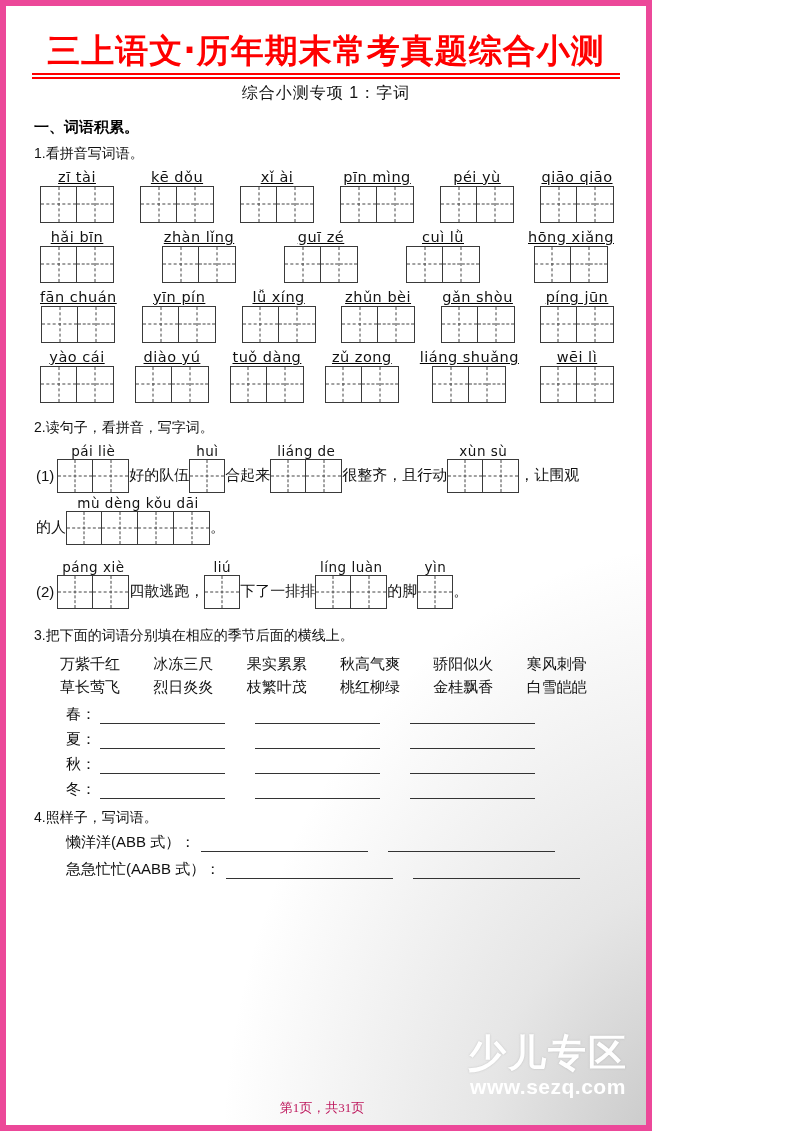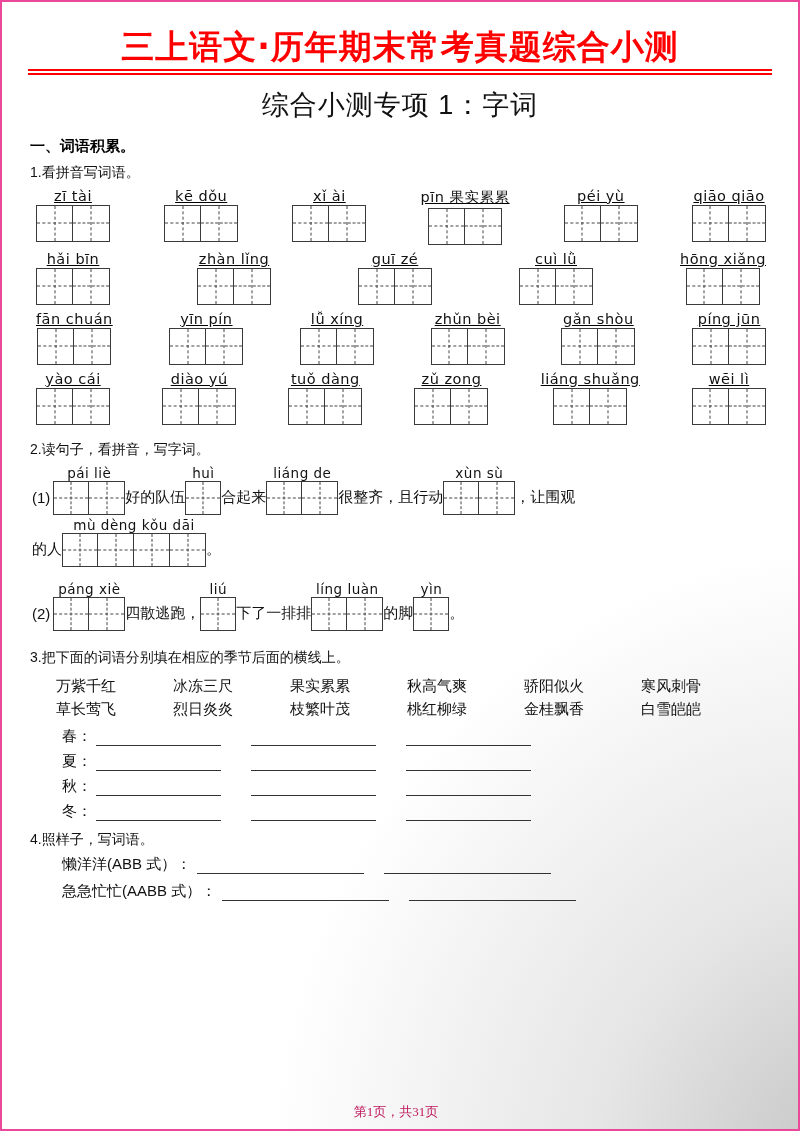--- a/index.html
+++ b/index.html
@@ -3,23 +3,23 @@
 <meta charset="utf-8">
 <style>
   html,body{margin:0;padding:0;background:#fff;}
   body{
     width:800px;height:1131px;
     font-family:"Liberation Sans","DejaVu Sans",sans-serif;
     -webkit-font-smoothing:antialiased;
   }
   #page{
     position:relative;
-    width:800px;height:1131px;
+    width:652px;height:1131px;
     box-sizing:border-box;
-    border:2px solid #ec4899;
+    border:6px solid #ec4899;
     background:#ffffff;
     overflow:hidden;
   }
   
   #shade{
     position:absolute;inset:0;pointer-events:none;
     background:
       radial-gradient(120% 90% at 108% 104%, rgba(110,110,110,.42) 0%, rgba(140,140,140,.22) 28%, rgba(255,255,255,0) 62%);
   }
   #content{position:relative;z-index:2;padding:14px 26px 0 26px;box-sizing:border-box;}
@@ -28,21 +28,21 @@
   .title-wrap{text-align:center;margin:12px 0 0 0;}
   .main-title{
     color:#ff0000;font-weight:bold;font-size:33px;letter-spacing:1px;
     font-family:"DejaVu Sans","Liberation Sans",sans-serif;
     line-height:1.15;white-space:nowrap;
   }
   .title-rules{margin:3px 0 0 0;}
   .title-rules div{height:2px;background:#ff0000;}
   .title-rules div:first-child{margin-bottom:2px;}
   .sub-title{
-    font-size:27px;color:#111;margin-top:12px;font-weight:normal;
+    font-size:16px;color:#111;margin-top:4px;font-weight:normal;
     letter-spacing:1px;
   }
 
   
   .sec-head{font-size:15px;font-weight:bold;color:#000;margin:14px 0 8px 2px;}
   .q-line{font-size:14px;color:#111;margin:8px 0 6px 2px;}
 
   
   .grid-row{display:flex;justify-content:space-between;margin-top:6px;padding:0 6px 0 8px;text-decoration:underline;}
   .cell-group{display:flex;flex-direction:column;align-items:center;}
@@ -149,21 +149,21 @@
             </div>
           </div>
           <div class="cell-group">
             <div class="pinyin">xǐ  ài</div>
             <div class="boxes">
               <div class="tzg"></div>
               <div class="tzg"></div>
             </div>
           </div>
           <div class="cell-group">
-            <div class="pinyin">pīn 果实累累</div>
+            <div class="pinyin">pīn mìng</div>
             <div class="boxes">
               <div class="tzg"></div>
               <div class="tzg"></div>
             </div>
           </div>
           <div class="cell-group">
             <div class="pinyin">péi  yù</div>
             <div class="boxes">
               <div class="tzg"></div>
               <div class="tzg"></div>
@@ -441,15 +441,19 @@
         </div>
         <div class="abb">
           <span class="alabel">急急忙忙(AABB 式）：</span>
           <span class="blank w2"></span>
           <span class="blank w2"></span>
         </div>
       </div>
 
   </div>
 
+  <div id="watermark">
+    <div class="wm-cn">少儿专区</div>
+    <div class="wm-url">www.sezq.com</div>
+  </div>
 
   <div id="footer">第1页，共31页</div>
 </div>
 
 </body></html>

